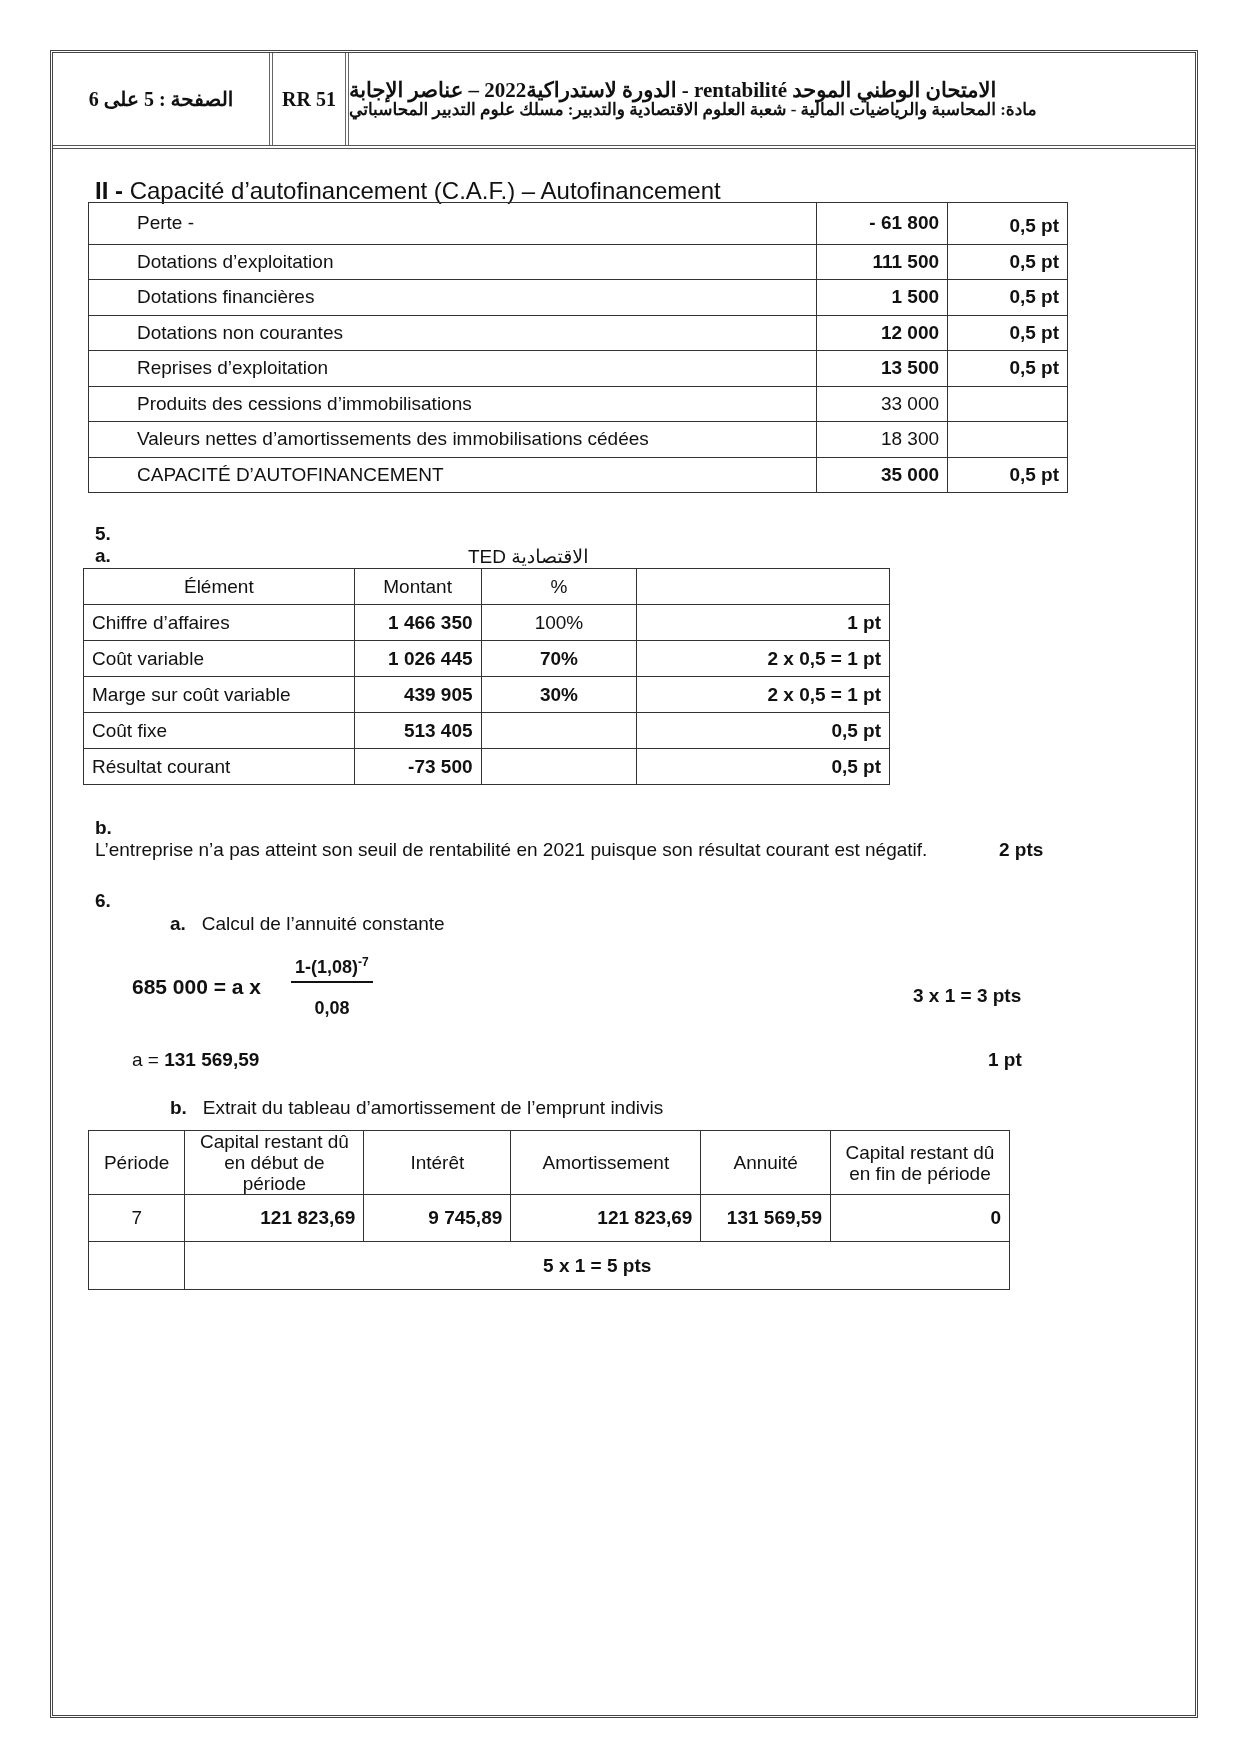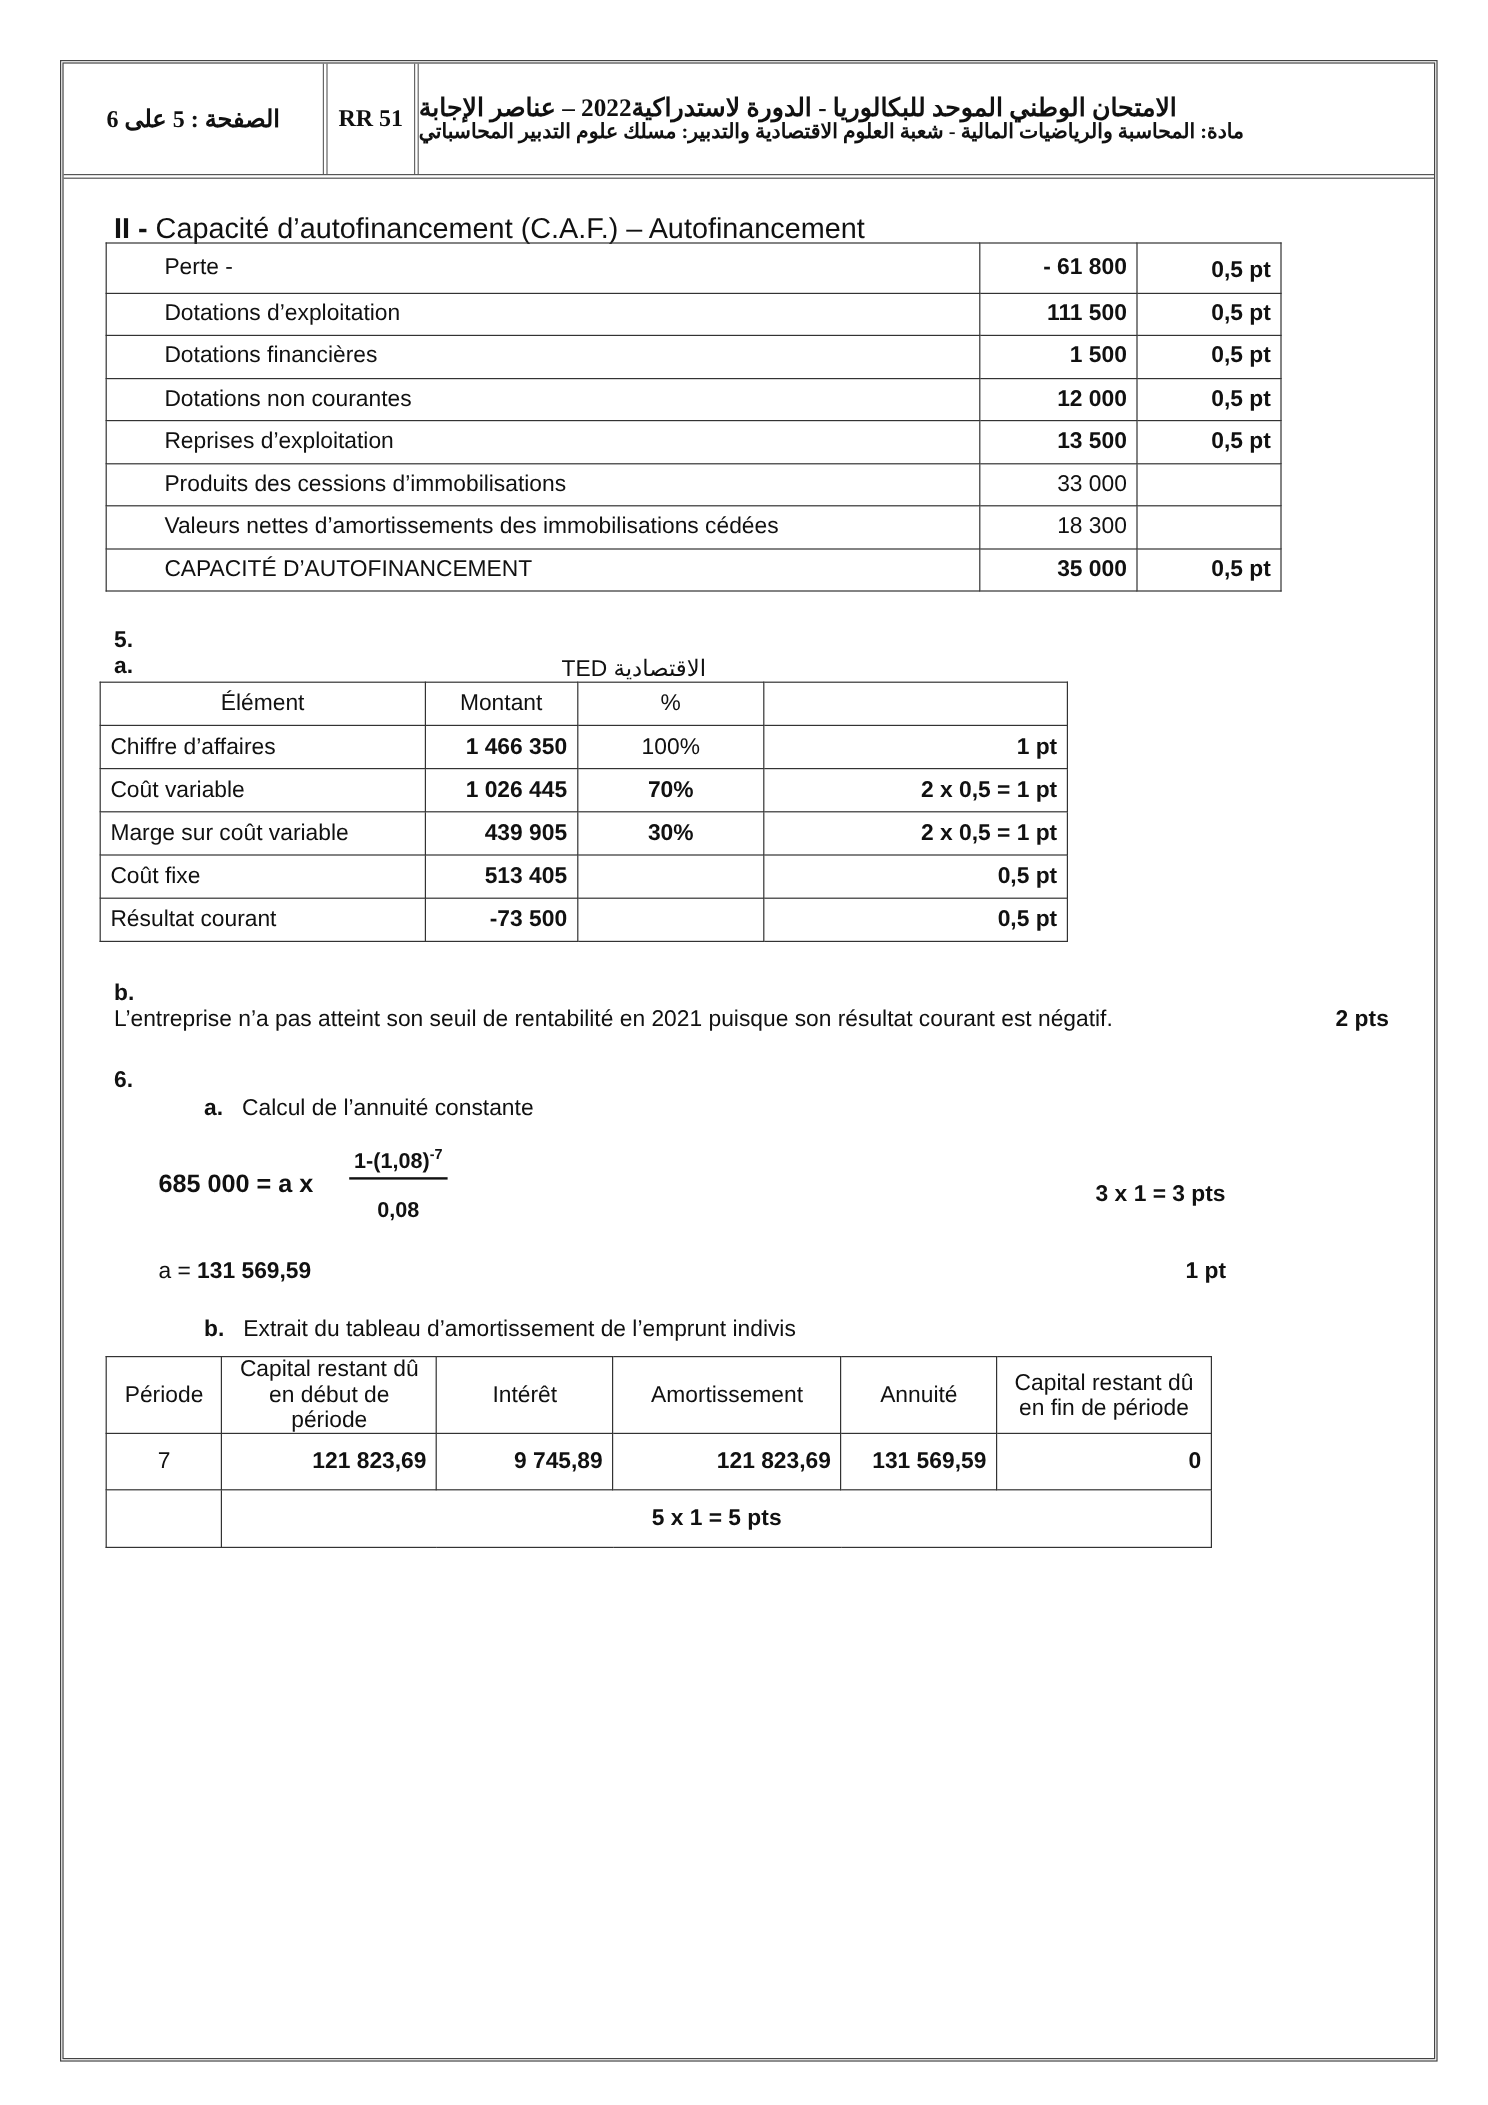--- a/index.html
+++ b/index.html
@@ -46,21 +46,21 @@
 </style>
 </head>
 <body>
 
 <div class="page-frame"></div>
 
 <div class="header">
   <div class="hcell h-page">الصفحة : 5 على 6</div>
   <div class="hcell h-code">RR 51</div>
   <div class="hcell h-title">
-    <div class="l1">الامتحان الوطني الموحد للبكالوريا  - الدورة لاستدراكية2022 – عناصر الإجابة</div>
+    <div class="l1">الامتحان الوطني الموحد rentabilité  - الدورة لاستدراكية2022 – عناصر الإجابة</div>
     <div class="l2">مادة: المحاسبة والرياضيات المالية - شعبة العلوم الاقتصادية والتدبير: مسلك علوم التدبير المحاسباتي</div>
   </div>
 </div>
 
 <div class="abs section-title" style="left:95px; top:177px;">
   <b>II -</b><span> Capacité d’autofinancement (C.A.F.) – Autofinancement</span>
 </div>
 
 <table id="caf-table" class="abs">
   <colgroup>
@@ -158,21 +158,21 @@
       <td>Résultat courant</td>
       <td class="right bold">-73 500</td>
       <td class="center"></td>
       <td class="right bold">0,5 pt</td>
     </tr>
   </tbody>
 </table>
 
 <div class="abs lbl-bold" style="left:95px; top:817px;">b.</div>
 <div class="abs txt" style="left:95px; top:839px;">L’entreprise n’a pas atteint son seuil de rentabilité en 2021 puisque son résultat courant est négatif.</div>
-<div class="abs lbl-bold" style="left:1113px; top:839px;">2 pts</div>
+<div class="abs lbl-bold" style="left:999px; top:839px;">2 pts</div>
 
 <div class="abs lbl-bold" style="left:95px; top:890px;">6.</div>
 <div class="abs txt" style="left:170px; top:913px;">
   <b>a.</b>&nbsp;&nbsp;&nbsp;<span>Calcul de l’annuité constante</span>
 </div>
 
 <div class="abs formula" style="left:132px; top:955px;gap:22px;">
   <span>685 000 = a  x</span>
   <span class="frac">
     <span class="num"><span>1-(1,08)</span><sup>-7</sup></span>

